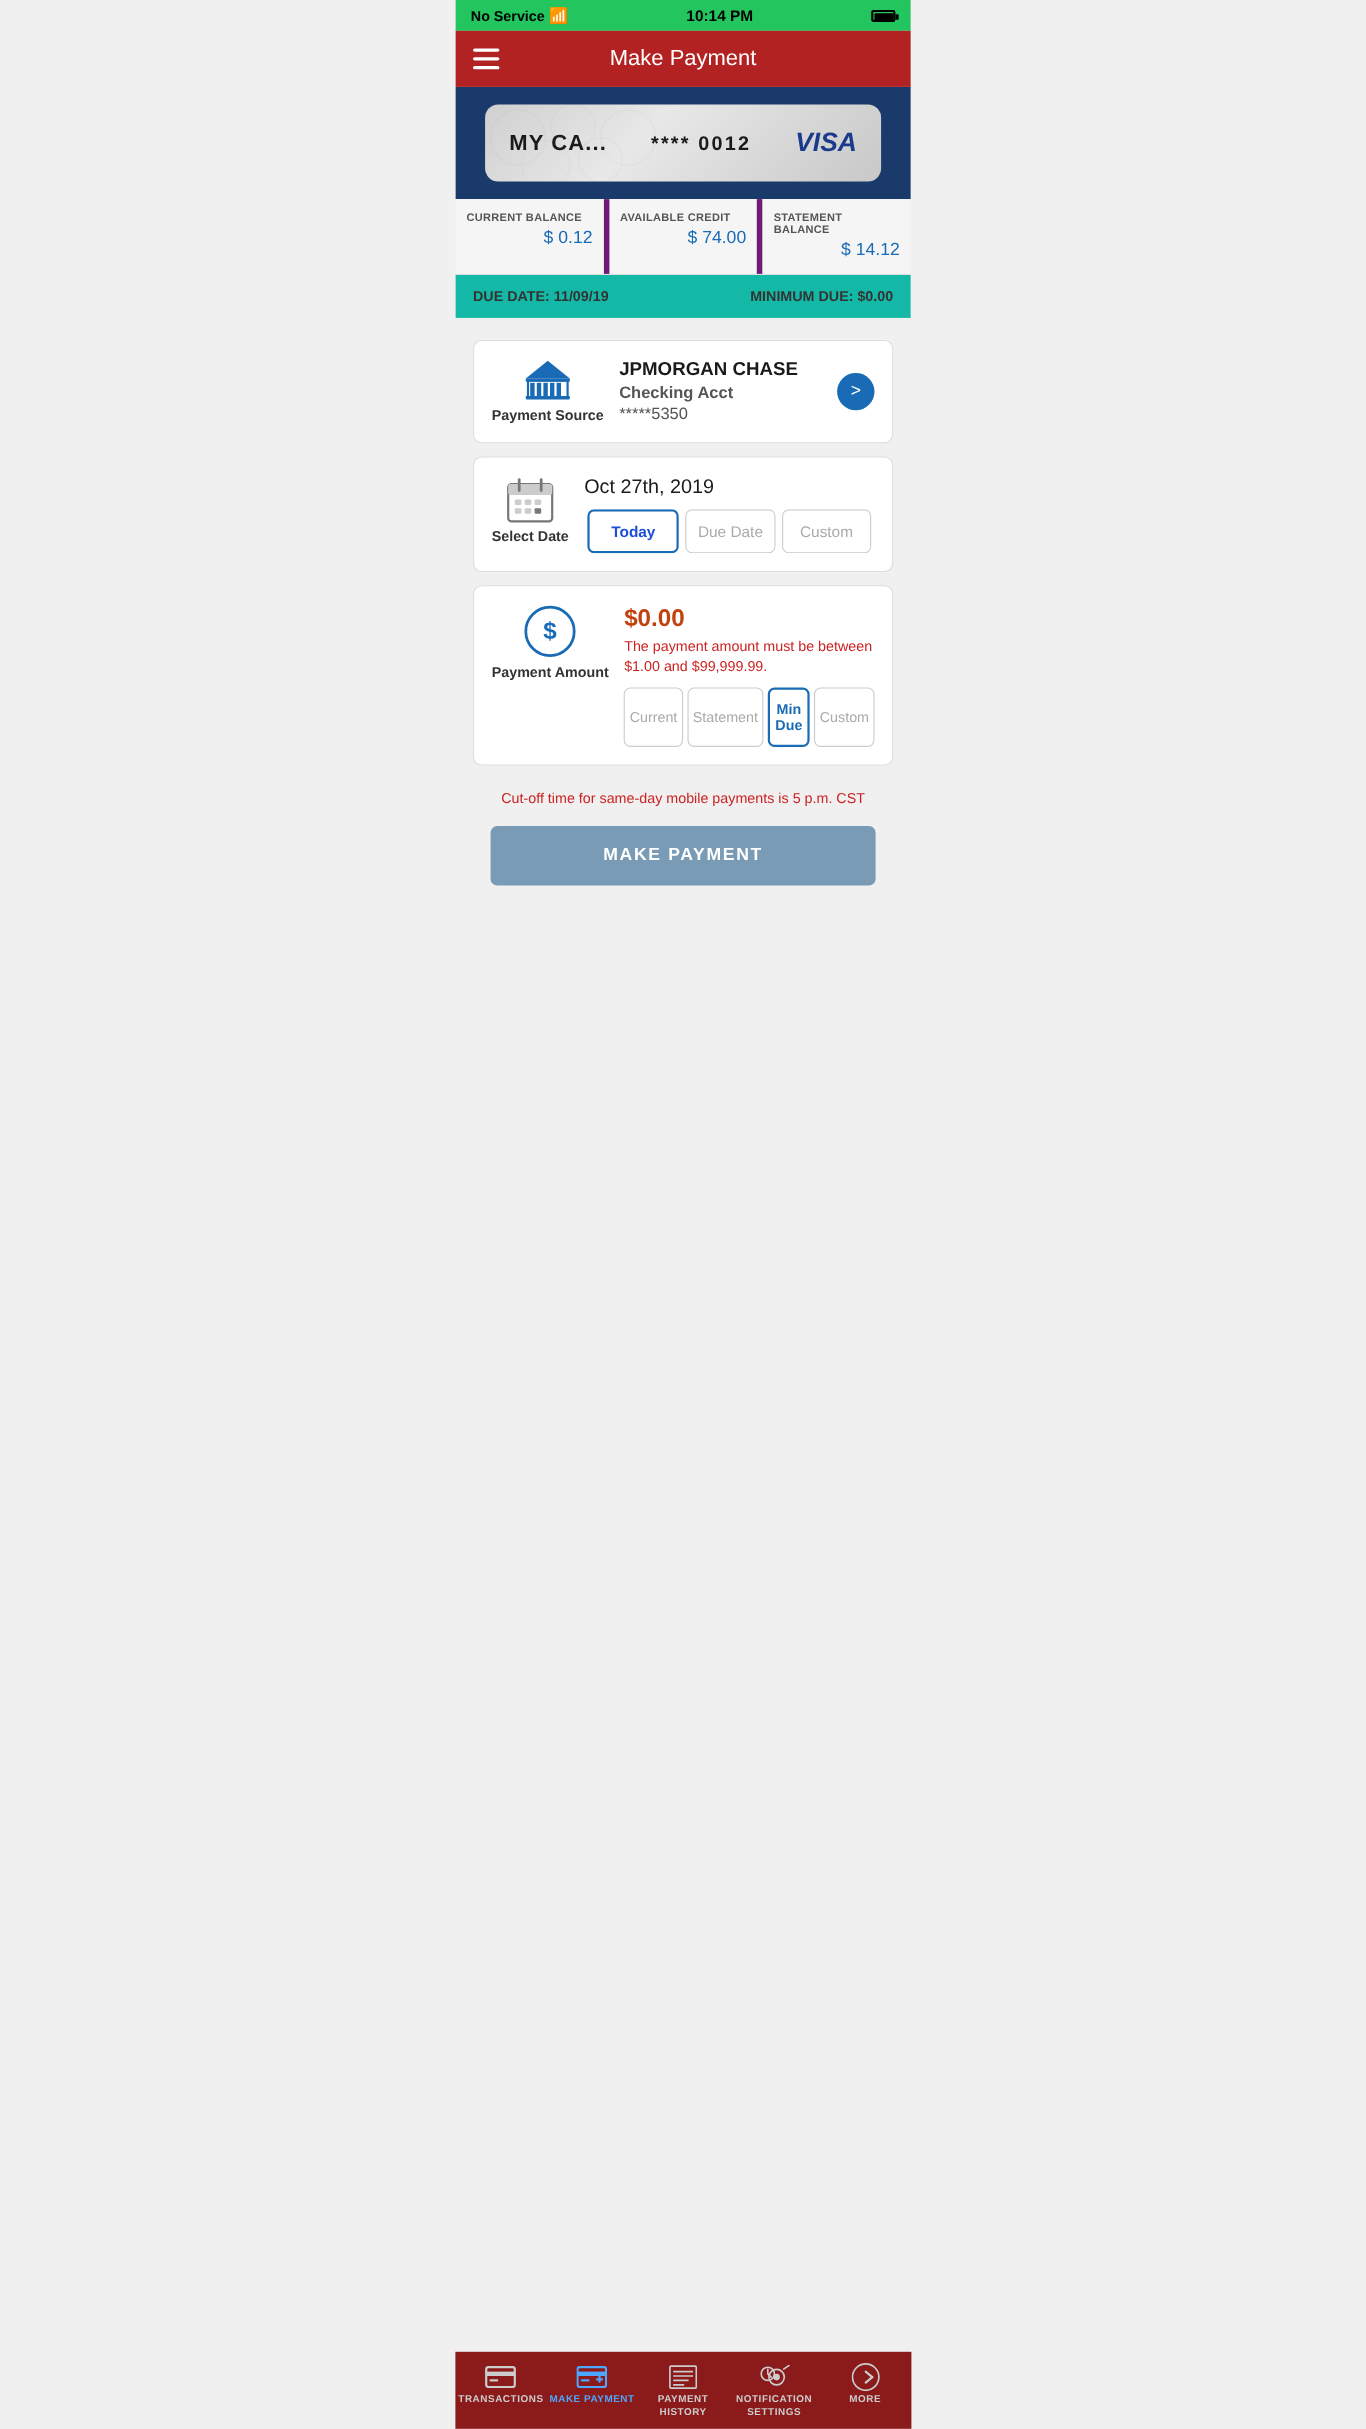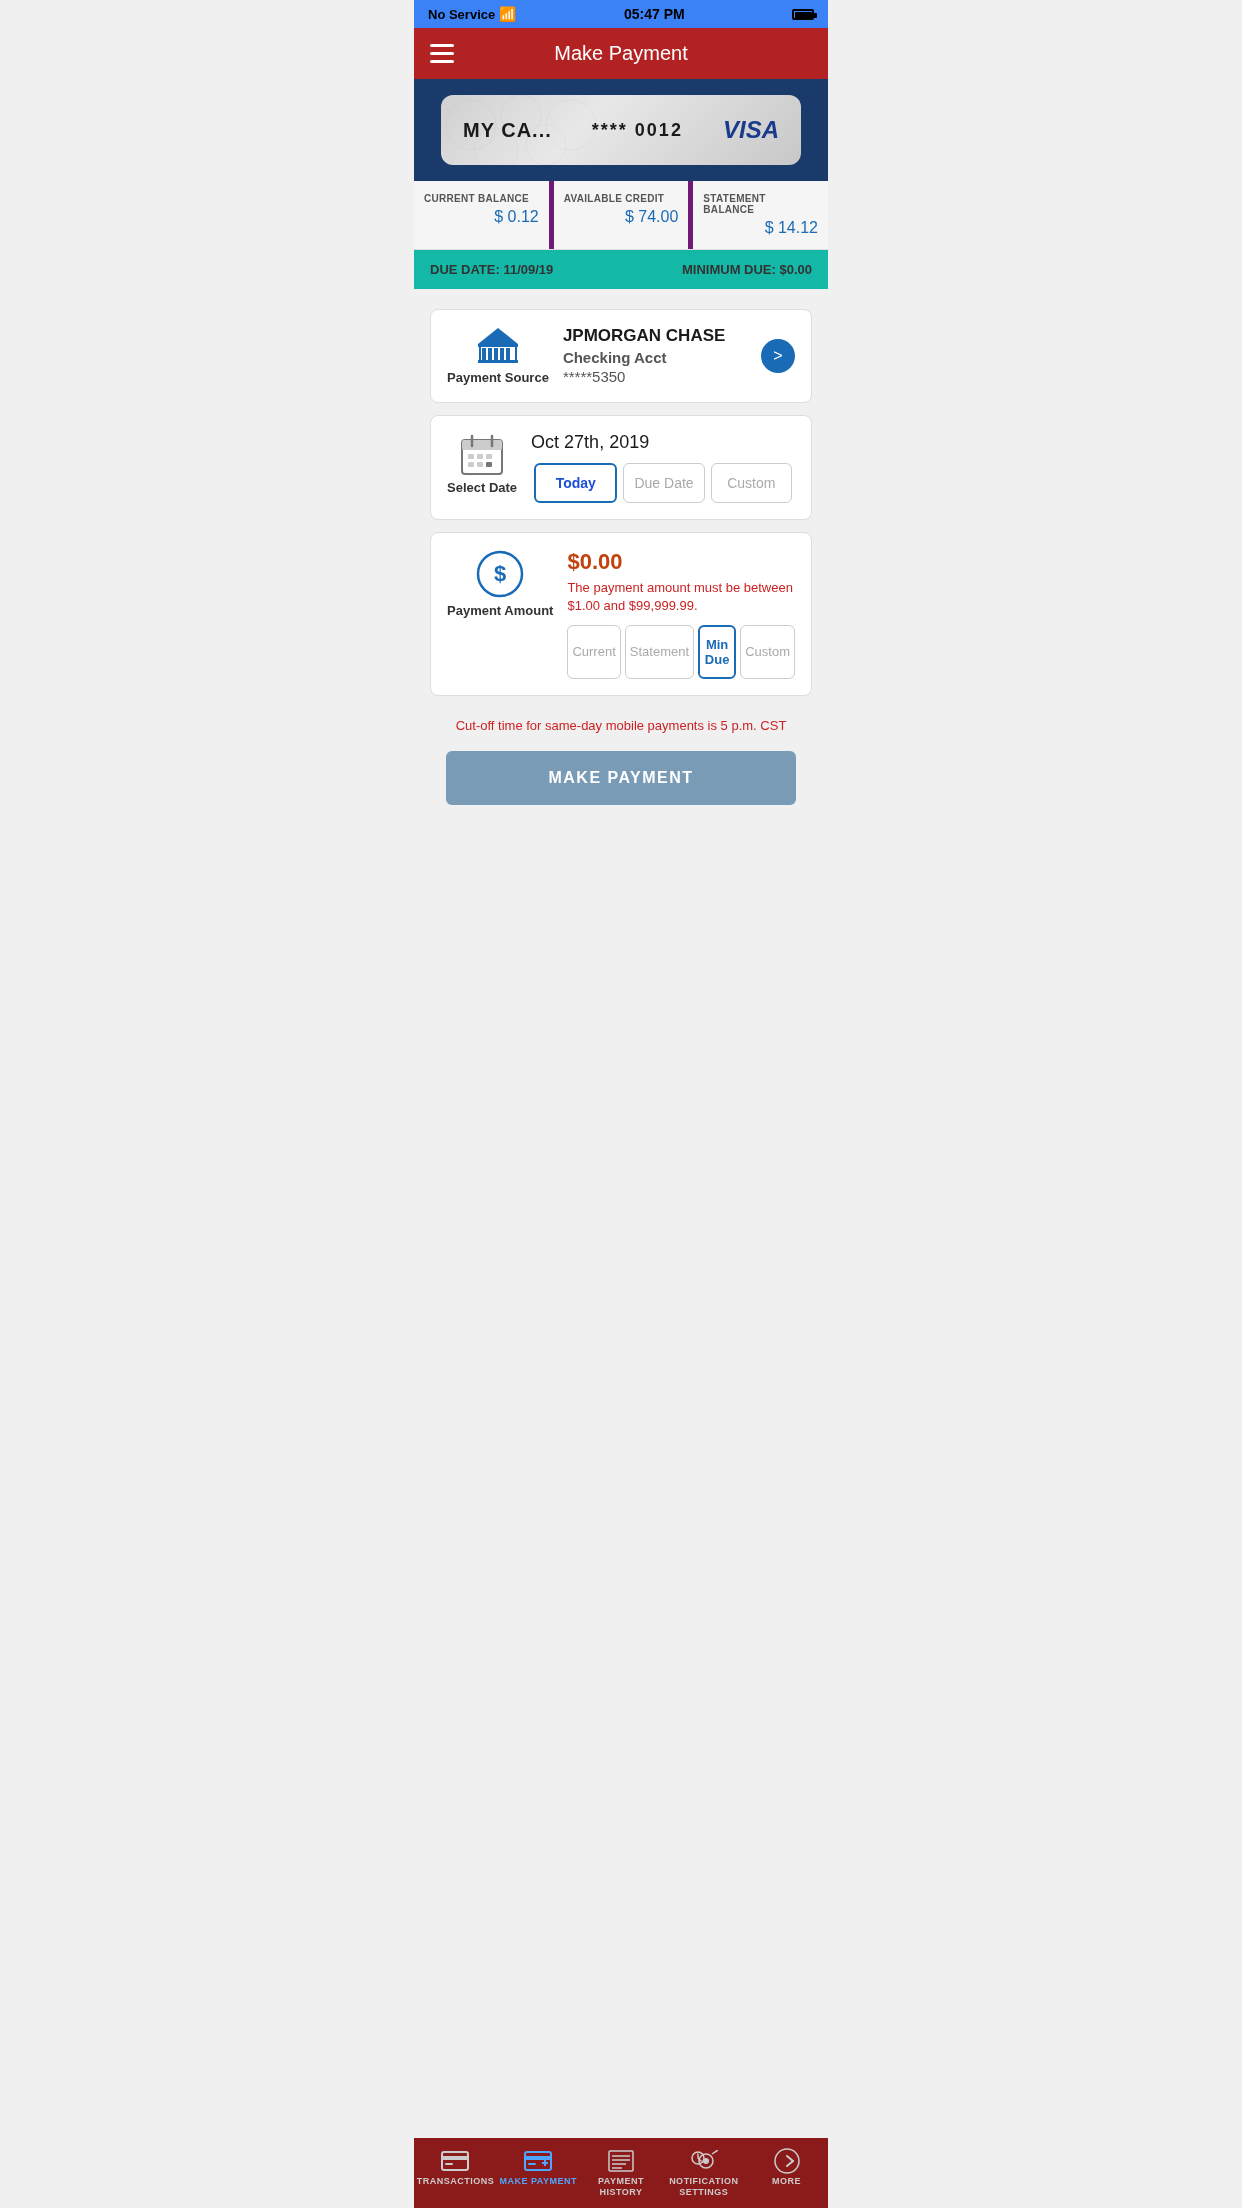--- a/index.html
+++ b/index.html
@@ -9,21 +9,21 @@
       background: #f0f0f0;
       max-width: 414px;
       margin: 0 auto;
       min-height: 736px;
       position: relative;
       overflow-x: hidden;
     }
 
     
     .status-bar {
-      background: #3b82f6;
+      background: #22c55e;
       display: flex;
       justify-content: space-between;
       align-items: center;
       padding: 6px 14px;
       font-size: 13px;
       font-weight: 600;
     }
     .status-left { display: flex; align-items: center; gap: 4px; font-size: 13px; }
     .status-time { font-size: 14px; font-weight: 700; }
     .status-right { display: flex; align-items: center; gap: 4px; }
@@ -373,21 +373,21 @@
     .wifi-icon { font-size: 14px; }
   </style>
 </head>
 <body>
 
 <div class="status-bar">
   <div class="status-left">
     <span>No Service</span>
     <span class="wifi-icon">📶</span>
   </div>
-  <span class="status-time">05:47 PM</span>
+  <span class="status-time">10:14 PM</span>
   <div class="status-right">
     <div class="battery-icon">
       <div class="battery-fill"></div>
     </div>
   </div>
 </div>
 
 <div class="header">
   <div class="hamburger">
     <span></span>

